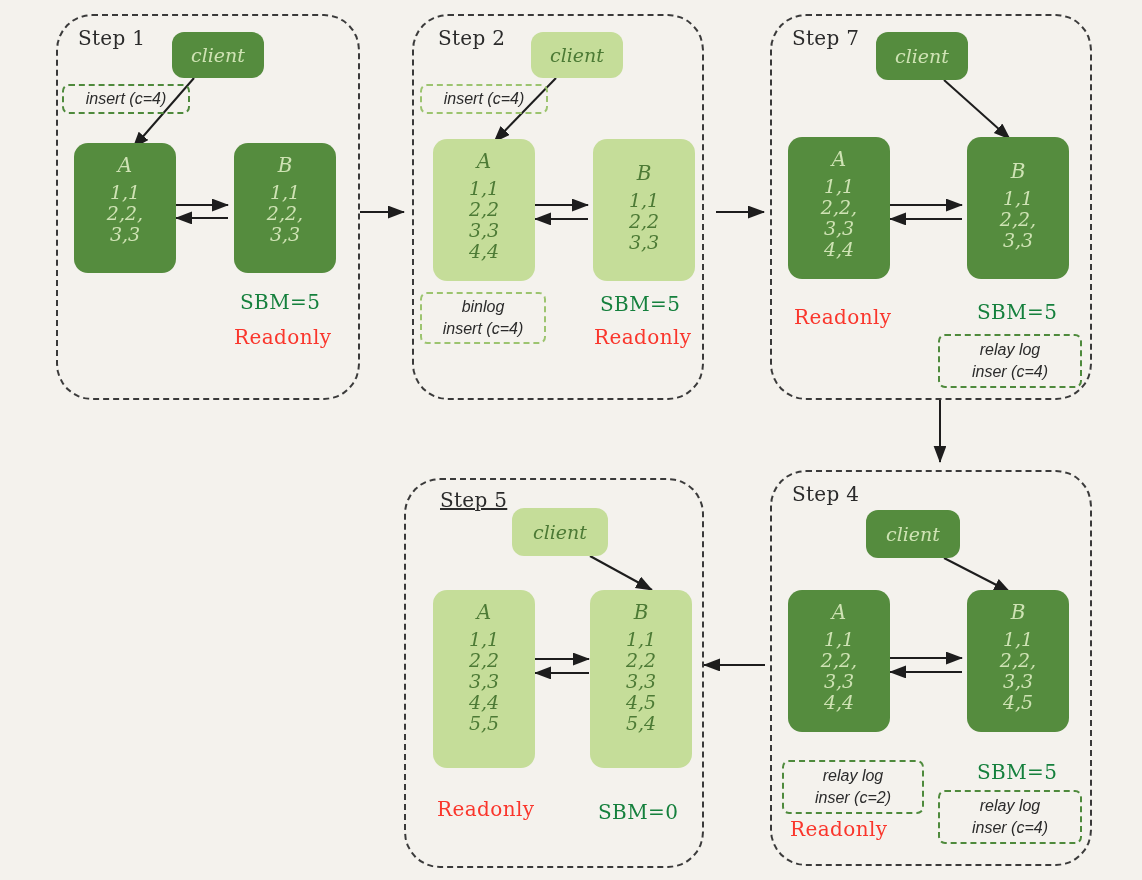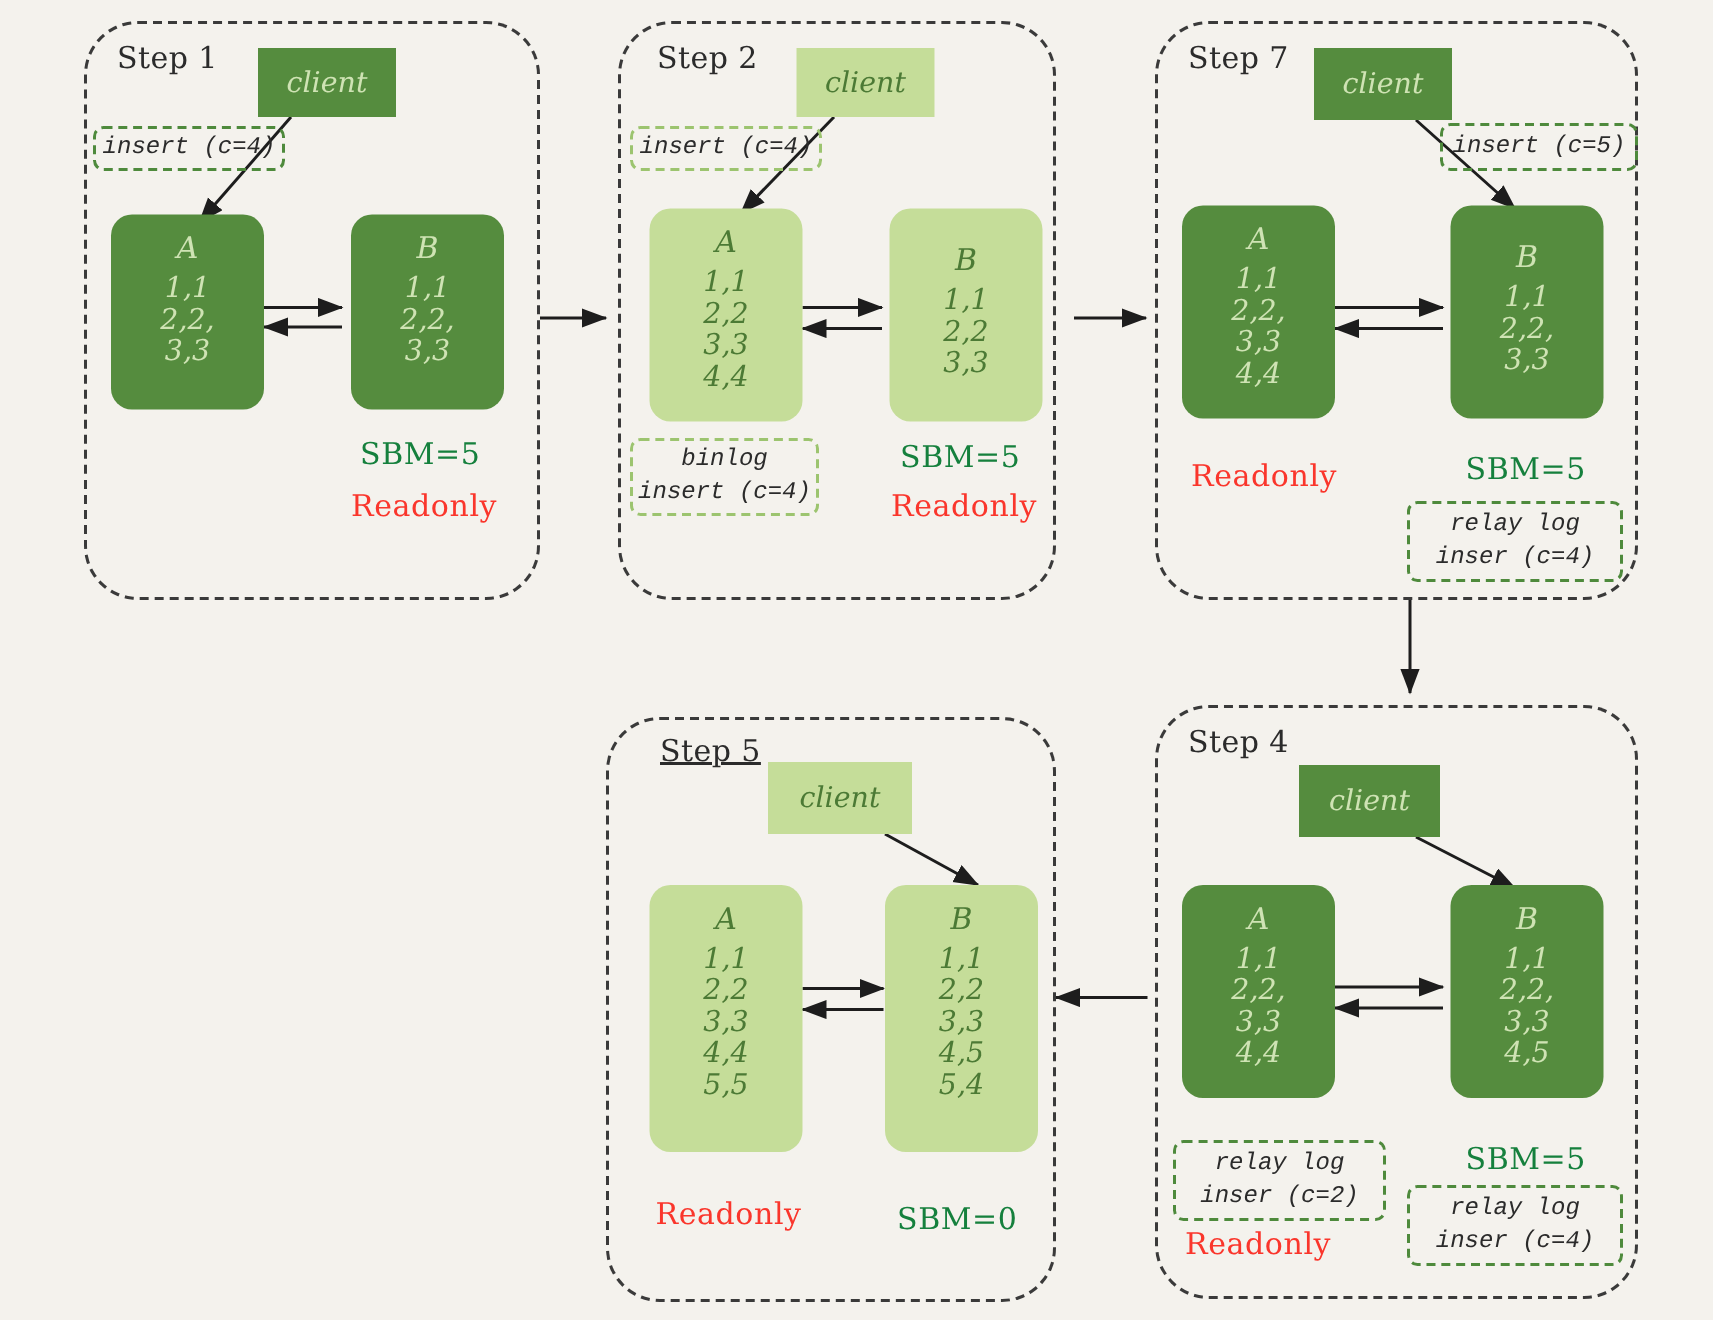--- a/index.html
+++ b/index.html
@@ -42,36 +42,36 @@
     font-style:italic;
   }
   .node.dark{background:#558C3E;color:#CFE3B4;}
   .node.light{background:#C5DD99;color:#4C7A35;}
   .node .row{font-size:19px;line-height:1.0;margin-top:2px;}
   .node .nm{font-size:20px;margin-bottom:4px;}
 
   
   .client{
     position:absolute;
-    border-radius:0;
+    border-radius:12px;
     display:flex;align-items:center;justify-content:center;
     font-family:"DejaVu Serif","Liberation Serif",serif;
     font-style:italic;font-size:19px;
   }
   .client.dark{background:#558C3E;color:#CFE3B4;}
   .client.light{background:#C5DD99;color:#4C7A35;}
 
   
   .tag{
     position:absolute;
     border:2px dashed #4E8A3C;
     border-radius:7px;
     box-sizing:border-box;
     color:#2b2b2b;
-    font-family:Liberation Mono, monospace;
+    font-family:Liberation Sans, sans-serif;
     font-style:italic;
     font-size:16px;
     display:flex;flex-direction:column;
     align-items:center;justify-content:center;
     line-height:1.35;
     text-align:center;
     padding:2px 6px;
     background:transparent;
     white-space:nowrap;
   }
@@ -213,23 +213,20 @@
     <span>insert (c=4)</span>
   </div>
   <div class="cap" style="left:600px;top:292px;">SBM=5</div>
   <div class="cap ro" style="left:594px;top:325px;">Readonly</div>
 
   <div class="panel" style="left:770px;top:14px;width:322px;height:386px;"></div>
   <div class="panel-title" style="left:792px;top:26px;">Step 7</div>
   <div class="client dark" style="left:876px;top:32px;width:92px;height:48px;">
     <span>client</span>
   </div>
-  <div class="tag" style="left:960px;top:82px;width:132px;height:32px;">
-    <span>insert (c=5)</span>
-  </div>
   <div class="node dark" style="left:788px;top:137px;width:102px;height:142px;">
     <span class="nm">A</span>
     <span class="row">1,1</span>
     <span class="row">2,2,</span>
     <span class="row">3,3</span>
     <span class="row">4,4</span>
   </div>
   <div class="node dark" style="left:967px;top:137px;width:102px;height:142px;padding-top:22px;">
     <span class="nm">B</span>
     <span class="row">1,1</span>

